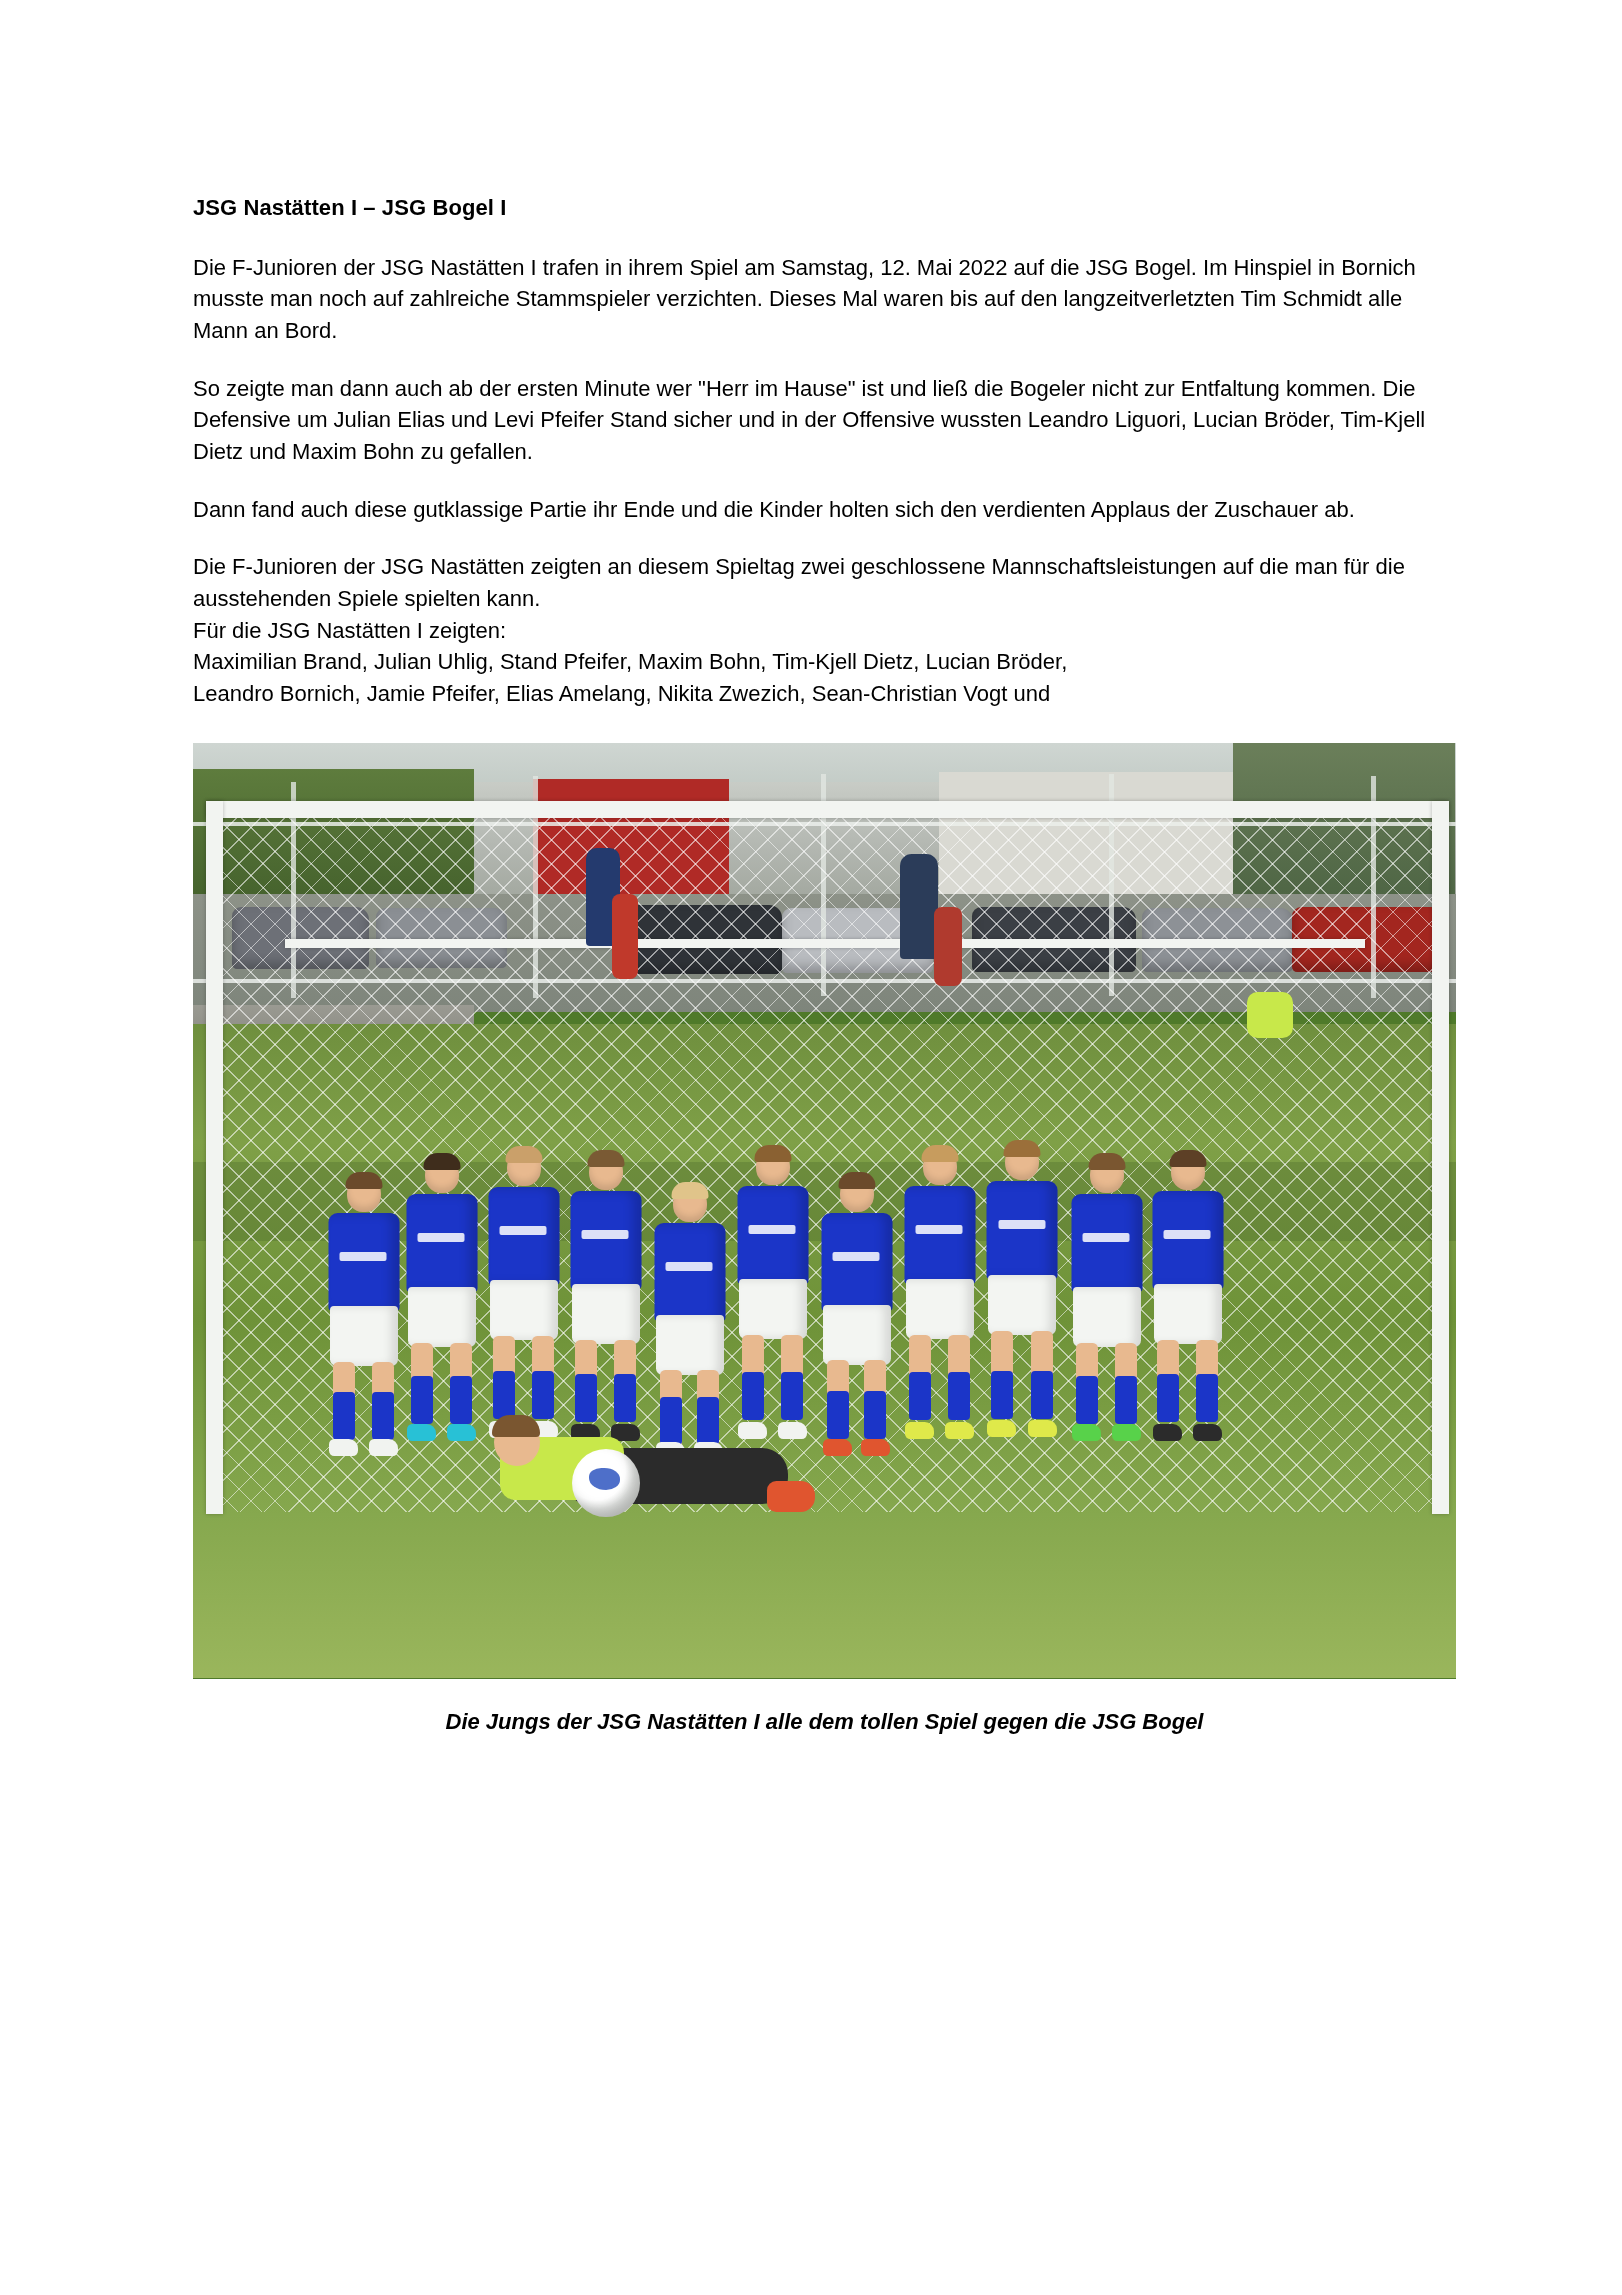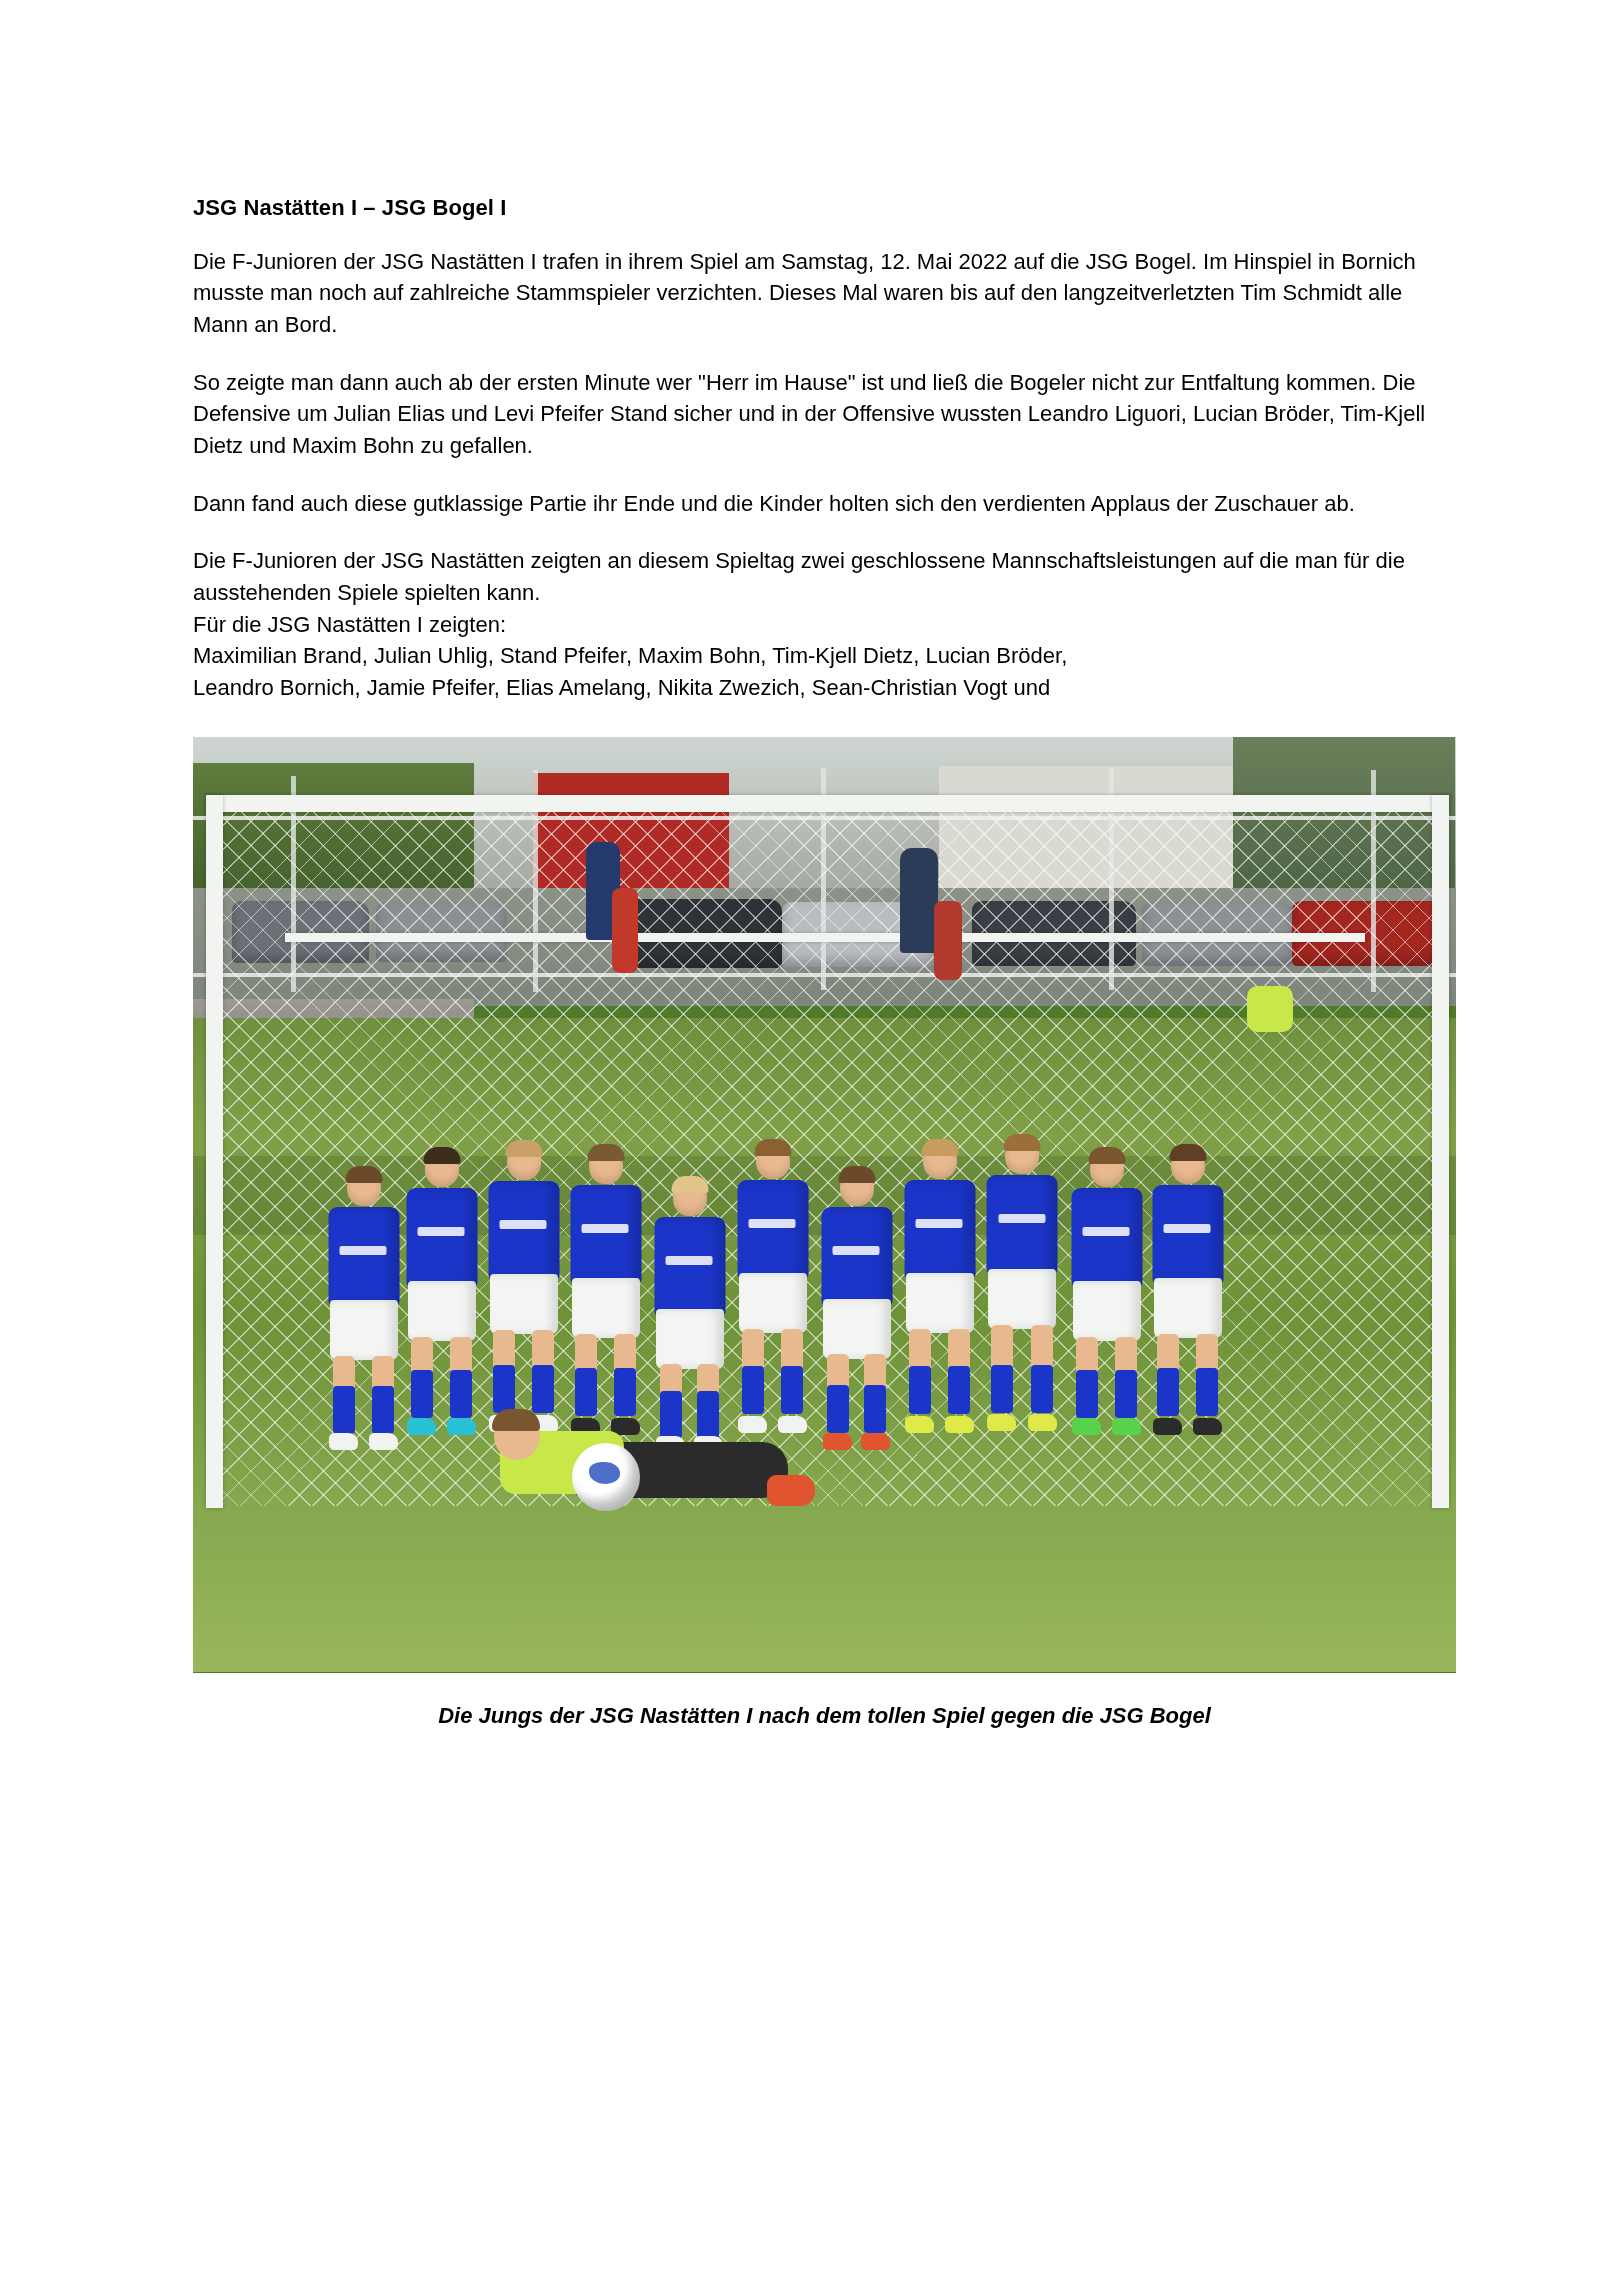--- a/index.html
+++ b/index.html
@@ -19,21 +19,21 @@
     width: 1623px;
     height: 2295px;
     background: #ffffff;
     box-sizing: border-box;
     padding: 193px 196px 0 193px;
   }
   .doc-title {
     font-size: 22px;
     font-weight: bold;
     line-height: 1.35;
-    margin: 0 0 23px 0;
+    margin: 0 0 29px 0;
     letter-spacing: 0.1px;
   }
   .para {
     font-size: 22px;
     line-height: 1.44;
     margin: 0 0 26px 0;
     max-width: 1237px;
   }
   .para:last-of-type {
     margin-bottom: 0;
@@ -485,16 +485,16 @@
         <div class="k-top"></div>
         <div class="k-head"></div>
         <div class="k-hair"></div>
         <div class="ball"></div>
         <div class="k-glove"></div>
       </div>
 
     </div>
   </div>
 
-  <div class="caption">Die Jungs der JSG Nastätten I nach dem tollen Spiel gegen die JSG Bogel</div>
+  <div class="caption">Die Jungs der JSG Nastätten I alle dem tollen Spiel gegen die JSG Bogel</div>
 
 </div>
 
 
 </body></html>

